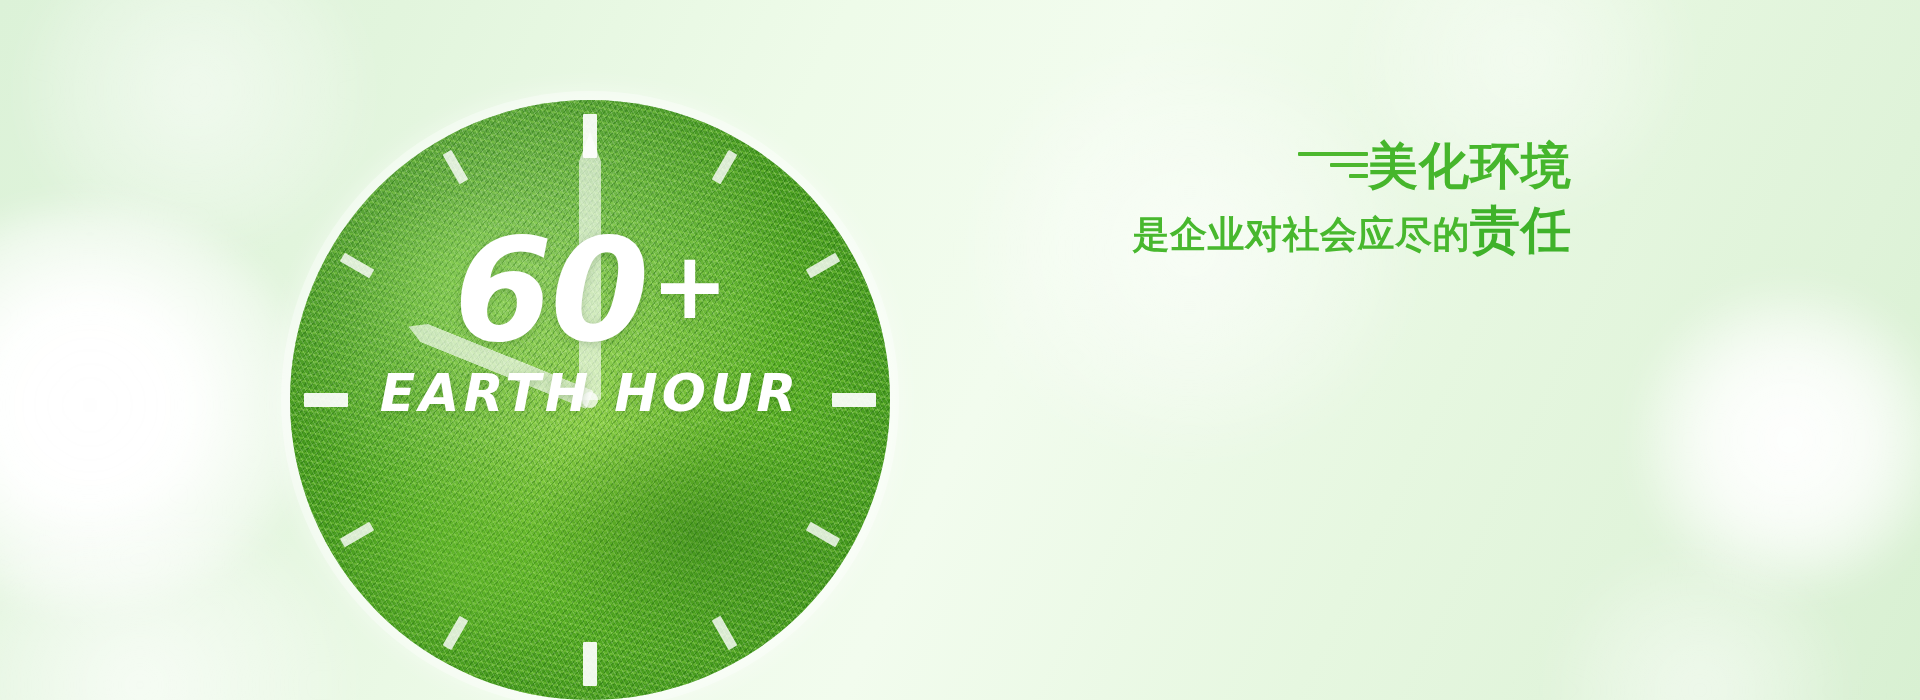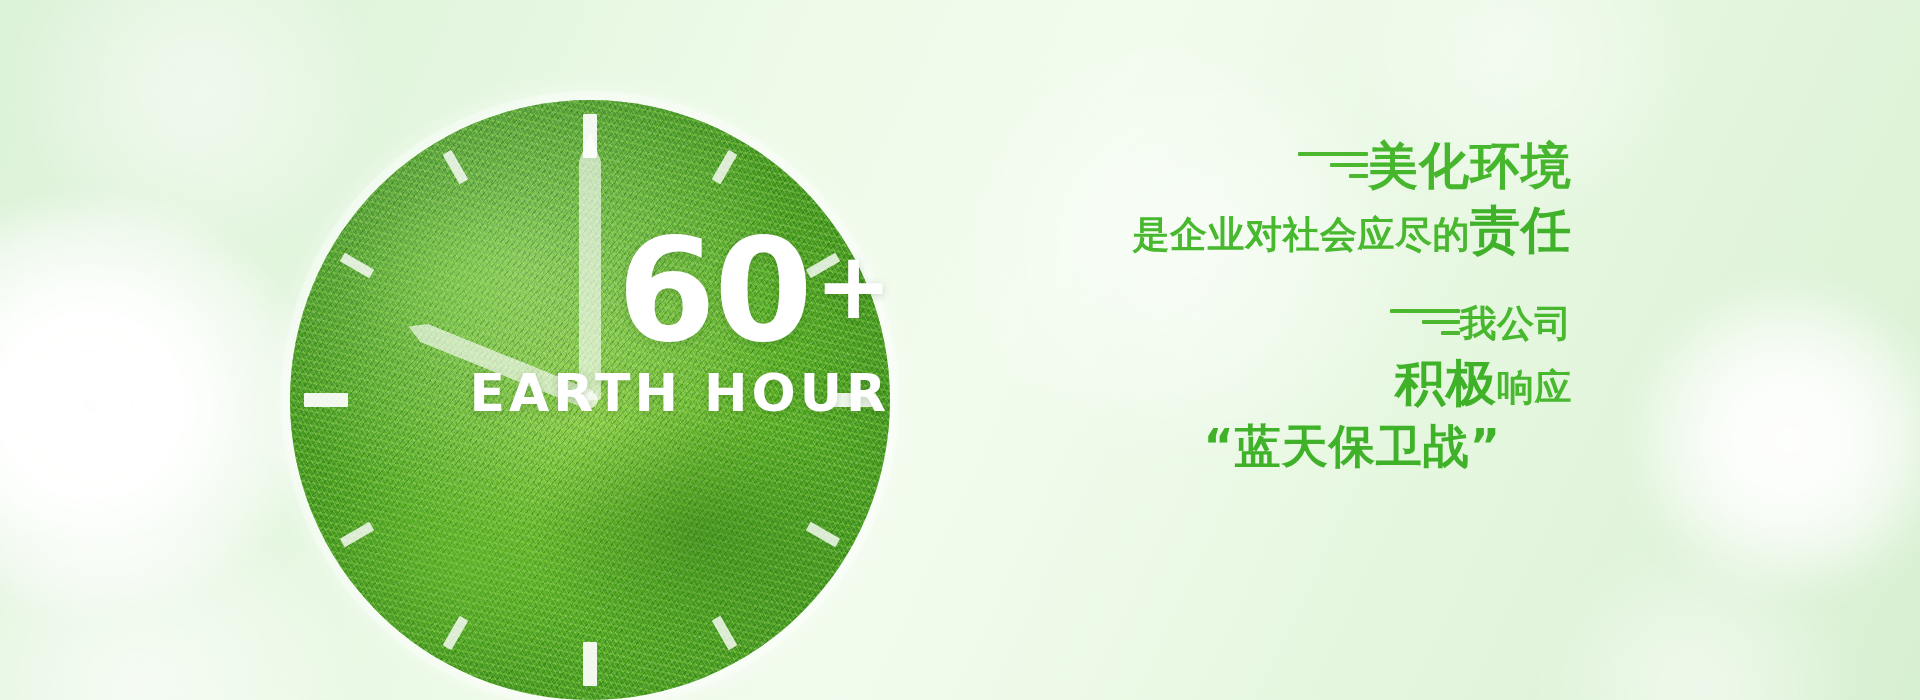--- a/index.html
+++ b/index.html
@@ -196,23 +196,24 @@
     width: 16px; height: 16px;
     margin: -8px 0 0 -8px;
     border-radius: 50%;
     background: rgba(255,255,255,0.75);
   }
 
   .logo-block {
     position: absolute;
     left: 0; right: 0;
     top: 126px;
-    text-align: right;
+    text-align: center;
     color: #ffffff;
     z-index: 4;
+    font-style: italic;
   }
   .logo-60 {
     font-family: "DejaVu Sans", sans-serif;
     font-weight: 700;
     font-size: 142px;
     line-height: 0.92;
     letter-spacing: -2px;
     text-shadow: 0 2px 10px rgba(20,70,10,0.22);
   }
   .logo-60 .plus {
@@ -273,26 +274,27 @@
   .t-lg {
     font-family: "DejaVu Sans", "Liberation Sans", sans-serif;
     font-weight: 700;
     font-size: 46px;
     line-height: 1.1;
     color: #3fb22a;
     letter-spacing: 1px;
     text-align: center;
   }
   .t-md {
-    font-family: Liberation Serif, serif;
+    font-family: Liberation Mono, monospace;
     font-weight: 700;
     font-size: 37px;
     line-height: 1.18;
     color: #48b82e;
     letter-spacing: 0.5px;
+    margin-left: 39px;
   }
   .line2 {
     margin-top: 10px;
     white-space: nowrap;
   }
   .line2 .small { font-size: 37px; }
   .line2 .big   { font-size: 50px; }
   .mix { display: inline; }
 </style>
 </head>
@@ -347,27 +349,15 @@
         <div class="rules">
           <span></span>
           <span></span>
           <span></span>
         </div>
         <div class="t-xl">美化环境</div>
       </div>
       <div class="line2"><span class="t-md mix small">是企业对社会应尽的</span><span class="t-lg mix big">责任</span></div>
     </div>
 
-    <div class="copy-block">
-      <div class="rule-row">
-        <div class="rules">
-          <span></span>
-          <span></span>
-          <span></span>
-        </div>
-        <div class="t-md">我公司</div>
-      </div>
-      <div class="line2"><span class="t-lg mix big">积极</span><span class="t-md mix small">响应</span></div>
-      <div class="t-lg line2">“蓝天保卫战”</div>
-    </div>
 
   </div>
 </div>
 
 </body></html>

